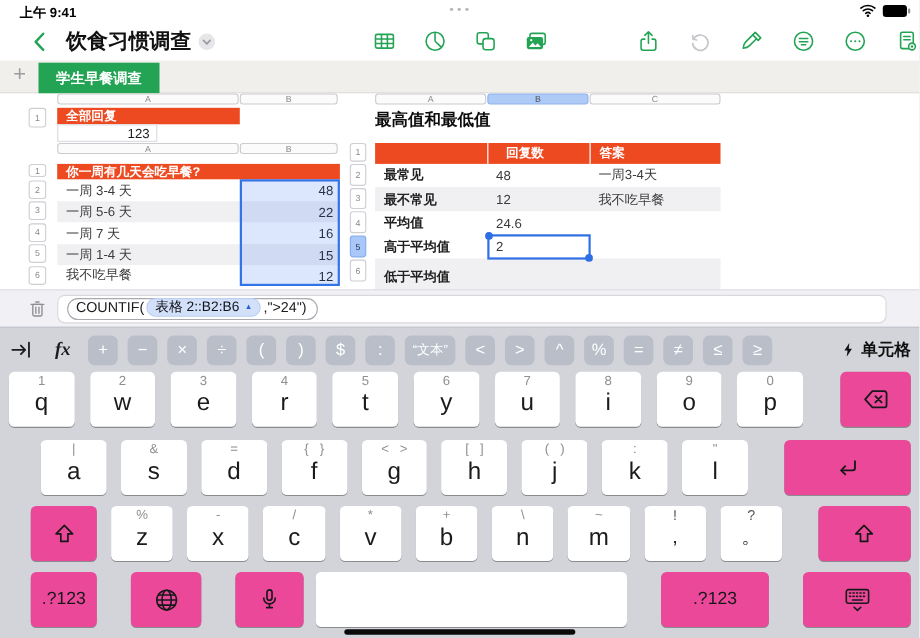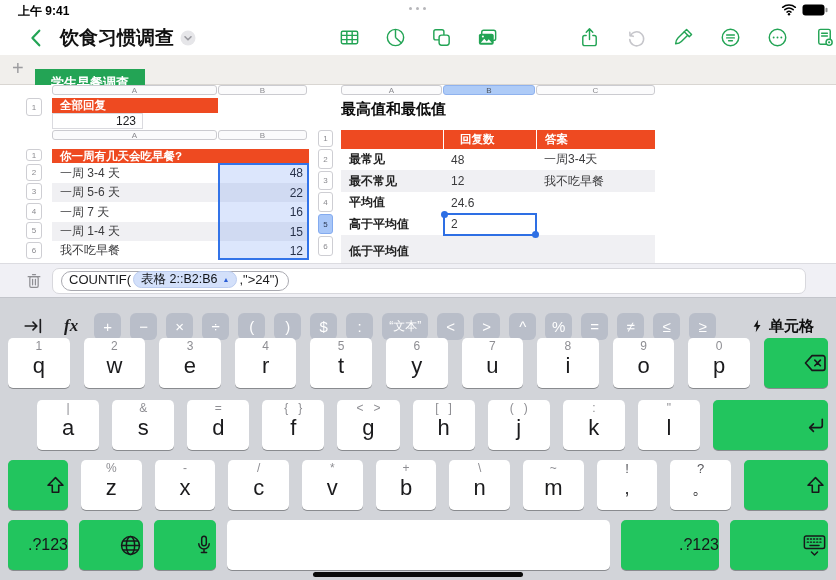--- a/index.html
+++ b/index.html
@@ -20,21 +20,21 @@
   .tb-title { margin-left:12px; font-size:19px; font-weight:700; color:#111; }
   .tb-title-chev { margin-left:6px; width:16px; height:16px; }
   .tb-icons { position:absolute; top:0; height:35px; display:flex; align-items:center; }
   .tb-insert { left:338px; gap:23px; }
   .tb-actions { left:578px; gap:24px; }
   .tb-icon { width:23px; height:23px; display:block; cursor:pointer; }
 
   
   .tab-strip { position:absolute; top:55px; left:0; right:0; height:30px; background:#F1EFEC; border-bottom:1px solid #D9D6D2; }
   .tab-add { position:absolute; left:8px; top:2px; font-size:20px; color:#9C9C9F; font-weight:400; padding:0 4px; }
-  .tab-active { position:absolute; left:35px; top:14px; width:110px; height:28px; background:#23A455; color:#fff;
+  .tab-active { position:absolute; left:35px; top:2px; width:110px; height:28px; background:#23A455; color:#fff;
                 font-size:13px; font-weight:600; display:flex; align-items:center; justify-content:center; }
 
   
   .sheet { position:absolute; top:85px; left:0; right:0; height:178px; background:#fff; }
   .colhead { position:absolute; height:10px; background:#FBFBFC; border:1px solid #CBCBD0; border-radius:3px;
              display:flex; align-items:center; justify-content:center; font-size:8px; color:#8A8A8F; }
   .colhead.sel { background:#AECBF7; border-color:#8FB2EE; color:#4e5560; }
   .gut { position:absolute; width:16px; background:#fff; border:1px solid #CECED3; border-radius:3px;
          display:flex; align-items:center; justify-content:center; font-size:8px; color:#8A8A8F; }
   .gut.sel { background:#A9C7F8; border-color:#84ABEF; color:#2c3a55; }
@@ -57,39 +57,39 @@
   .fb-trash { position:absolute; left:24px; top:7px; width:20px; height:20px; }
   .fb-field { position:absolute; left:52px; top:4px; width:754px; height:26px; background:#fff; border:1px solid #D8D8DD;
               border-radius:7px; display:flex; align-items:center; padding-left:8px; font-size:13px; color:#1c1c1e; }
   .fb-capsule { display:inline-flex; align-items:center; border:1px solid #A9A9B0; border-radius:11px; padding:1px 9px 5px 7px; height:20px; }
   .fb-token { display:inline-flex; align-items:center; background:#D3E0FA; border:1px solid #bccdf0; border-radius:10px;
               padding:0 7px; margin:0 2px; height:17px; font-size:12.5px; color:#101317; }
   .fb-token .tri { font-size:7px; color:#2c5fd6; margin-left:5px; }
 
   
   .keyboard { position:absolute; top:297px; left:0; right:0; height:283px; background:#D2D4D9; border-top:1px solid #c3c5cb; }
-  .acc-row { position:absolute; top:13px; left:0; right:0; height:30px; display:flex; align-items:center; padding:0 22px; }
+  .acc-row { position:absolute; top:5px; left:0; right:0; height:30px; display:flex; align-items:center; padding:0 8px; }
   .acc-fx { font-family:"Liberation Serif", serif; font-style:italic; font-weight:700; font-size:17px; color:#1c1c1e; margin-left:20px; }
   .acc-pills { display:flex; gap:9px; margin-left:16px; }
   .pill { min-width:27px; height:27px; background:#B9BEC9; border-radius:6px; color:#fff; font-size:15px; font-weight:500;
           display:flex; align-items:center; justify-content:center; padding:0 4px; }
   .pill.wide { font-size:12px; padding:0 7px; }
   .acc-cell { margin-left:auto; display:flex; align-items:center; gap:4px; font-size:15px; font-weight:600; color:#0f0f10; }
 
   .krow { position:absolute; left:0; right:0; height:50px; display:flex; gap:13px; padding:0 8px; }
   .krow1 { top:40px; gap:14px; }
   .krow2 { top:102px; padding-left:37px; }
   .krow3 { top:162px; }
   .krow4 { top:222px; gap:11px; }
   .key { background:#fff; border-radius:5px; box-shadow:0 1px 0 #898B8F; display:flex; flex-direction:column;
          align-items:center; justify-content:flex-start; position:relative; }
   .key .alt { font-size:12px; color:#8E8E93; height:15px; line-height:17px; white-space:pre; }
   .key .main { font-size:22px; color:#1b1b1d; line-height:26px; font-weight:400; }
   .key.letter { flex:1; }
-  .key.gray { background:#22c55e; align-items:center; justify-content:flex-end; flex-direction:row; }
+  .key.gray { background:#ec4899; align-items:center; justify-content:center; flex-direction:row;margin-left:20px; }
   .key .lbl { font-size:16px; color:#17181a; }
   .key.punct .alt { color:#55555a; font-size:13px; }
   .key.punct .main { font-size:18px; }
   .w60 { width:60px; } .w64 { width:64px; } .w62 { width:62px; } .w84 { width:84px; } .w98 { width:98px; } .w115 { width:115px; }
   .space { flex:1; background:#fff; }
 
   .home-indicator { position:absolute; left:313px; bottom:3px; width:210px; height:5px; border-radius:3px; background:#0a0a0a; }
 
   svg { display:block; }
 </style>

